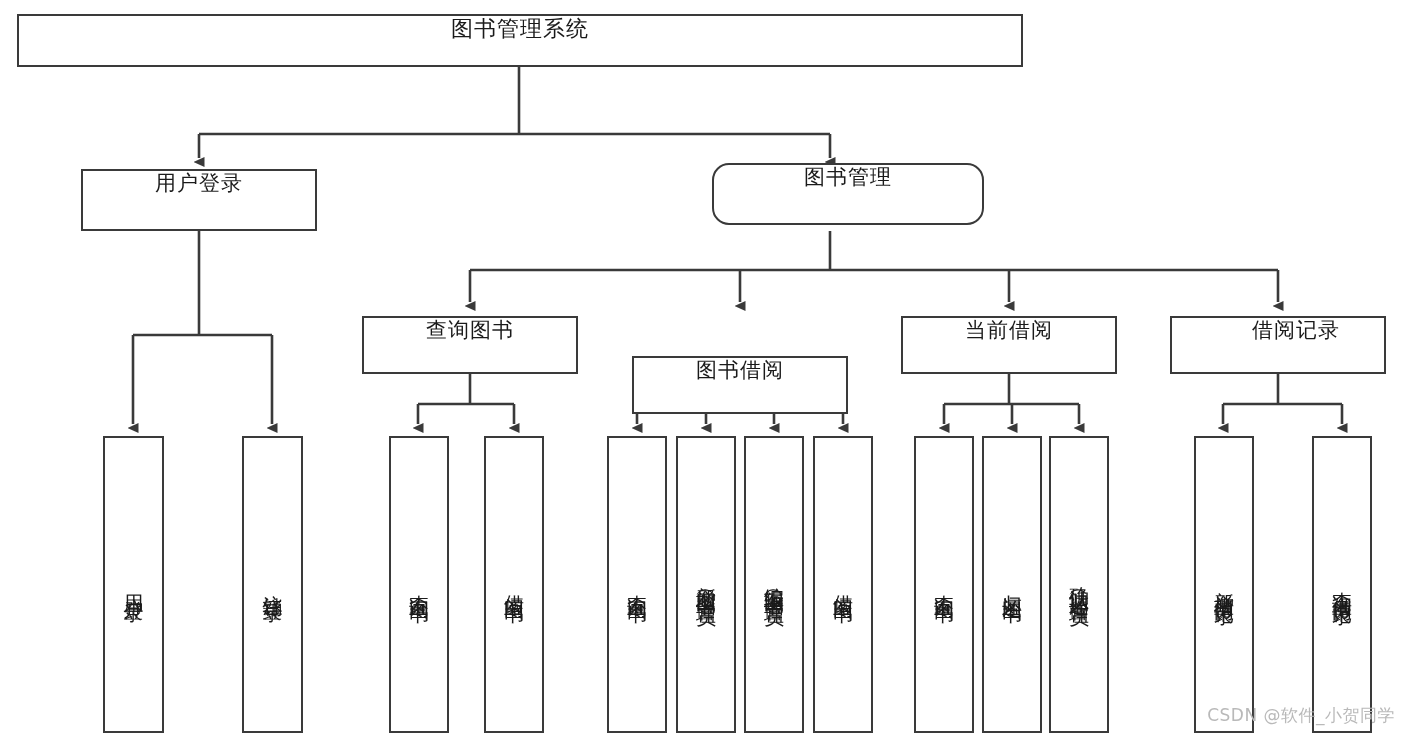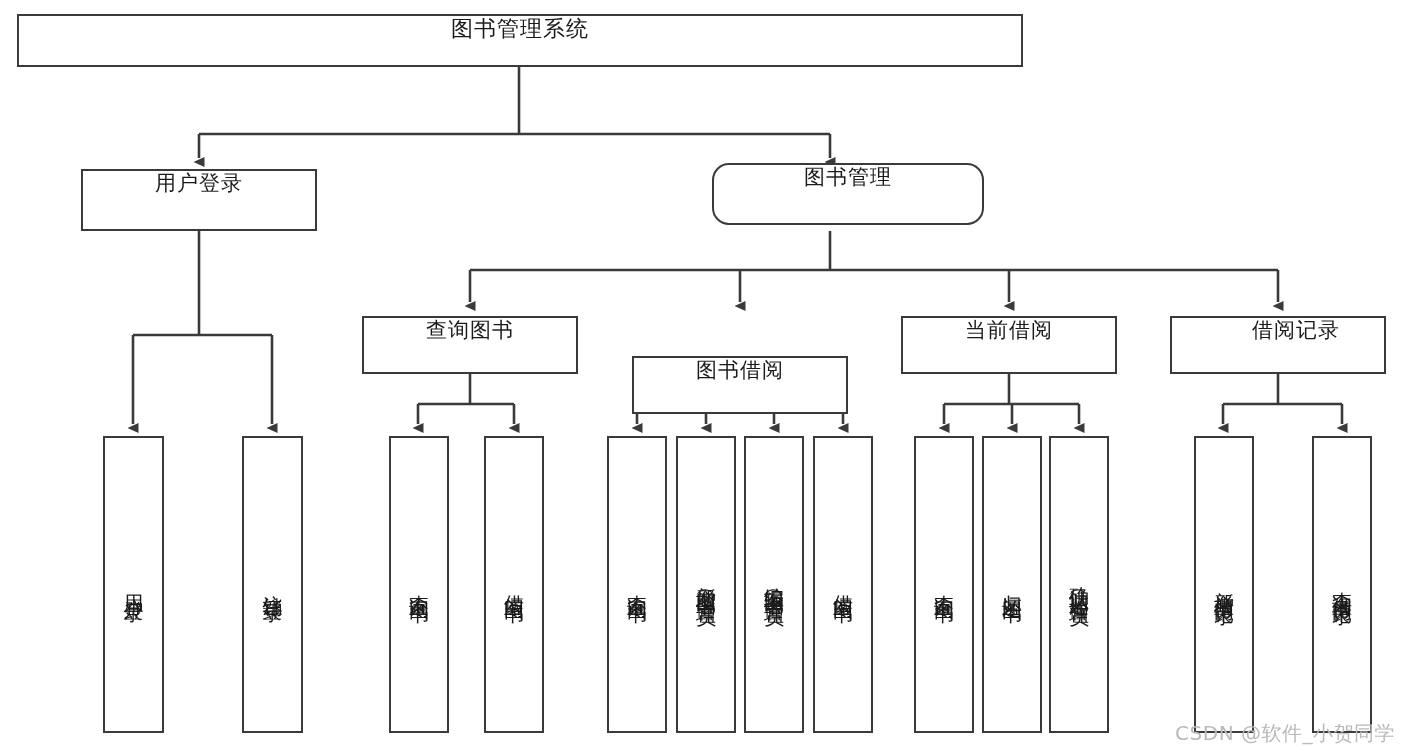--- a/index.html
+++ b/index.html
@@ -56,22 +56,22 @@
     white-space: nowrap;
   }
   .node-v .vtext {
     writing-mode: vertical-rl;
     text-orientation: upright;
     display: block;
   }
   .watermark {
     position: absolute;
     right: 10px;
-    bottom: 0;
-    font-size: 20px;
+    bottom: 20px;
+    font-size: 17px;
     color: #b9b9b9;
     white-space: nowrap;
     letter-spacing: 0.5px;
   }
 </style>
 </head>
 <body>
 
 <div id="canvas">
 

